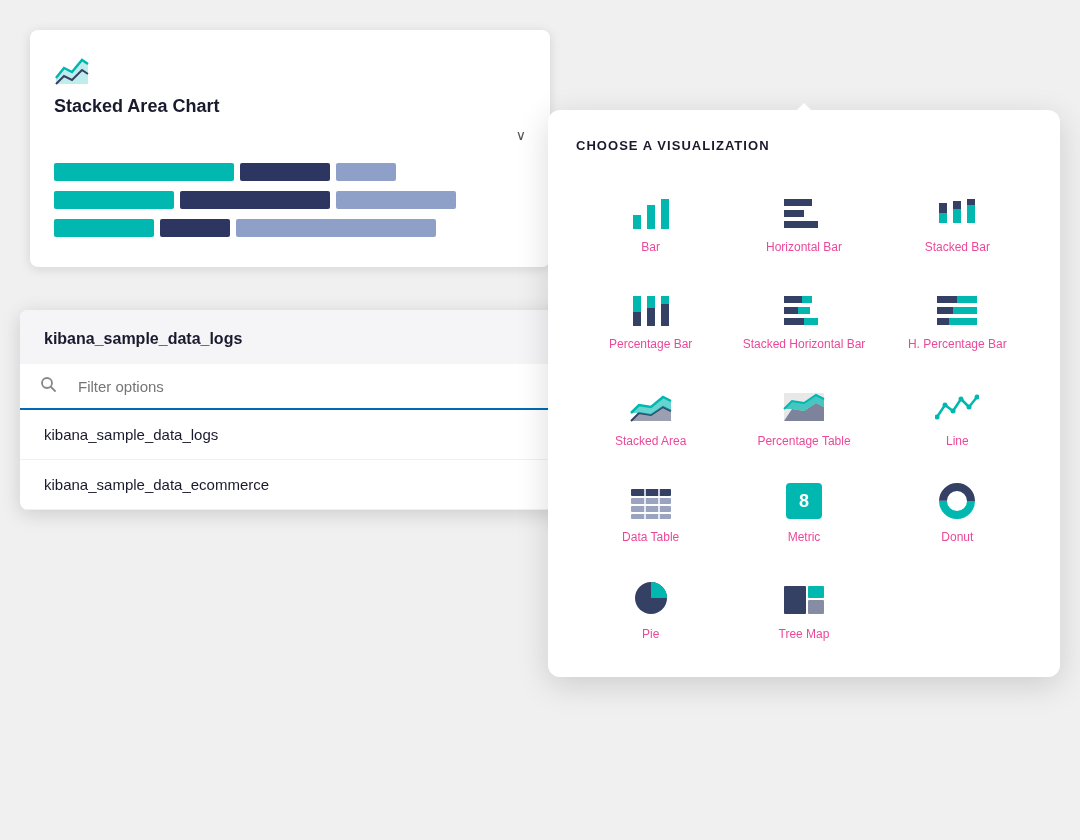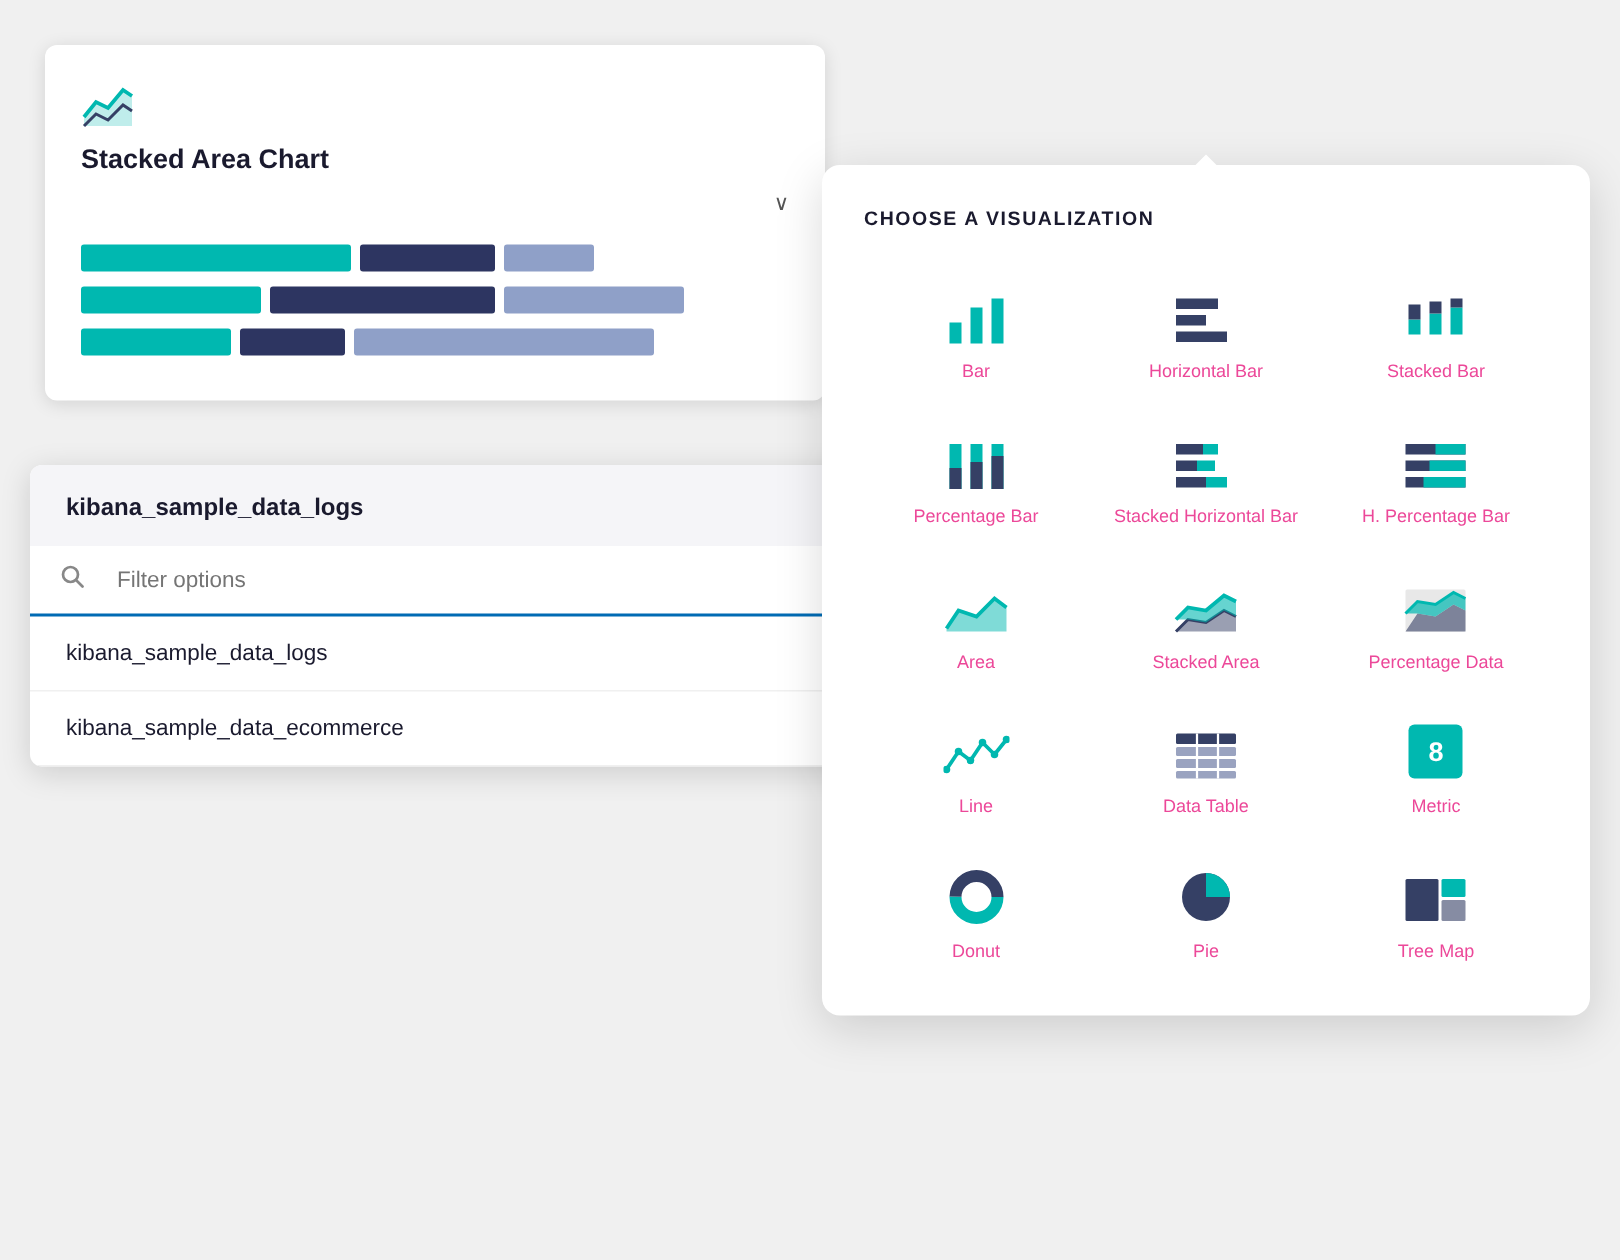--- a/index.html
+++ b/index.html
@@ -318,29 +318,20 @@
           <rect x="22" y="4" width="20" height="7" fill="#00b8b0"></rect>
           <rect x="2" y="15" width="40" height="7" fill="#354065"></rect>
           <rect x="18" y="15" width="24" height="7" fill="#00b8b0"></rect>
           <rect x="2" y="26" width="40" height="7" fill="#354065"></rect>
           <rect x="14" y="26" width="28" height="7" fill="#00b8b0"></rect>
         </svg>
       </div>
       <span class="viz-item-label">H. Percentage Bar</span>
     </div>
 
-    <div class="viz-item">
-      <div class="viz-icon">
-        <svg width="44" height="36" viewBox="0 0 44 36">
-          <polygon points="2,30 10,18 22,22 34,10 42,16 42,32 2,32" fill="#00b8b0" opacity="0.5"></polygon>
-          <polyline points="2,30 10,18 22,22 34,10 42,16" stroke="#00b8b0" stroke-width="2.5" fill="none"></polyline>
-        </svg>
-      </div>
-      <span class="viz-item-label">Area</span>
-    </div>
 
     <div class="viz-item">
       <div class="viz-icon">
         <svg width="44" height="36" viewBox="0 0 44 36">
           <polygon points="2,32 10,24 22,26 34,18 42,22 42,32" fill="#354065" opacity="0.5"></polygon>
           <polyline points="2,32 10,24 22,26 34,18 42,22" stroke="#354065" stroke-width="2" fill="none"></polyline>
           <polygon points="2,24 10,16 22,18 34,8 42,12 42,22 34,18 22,26 10,24" fill="#00b8b0" opacity="0.6"></polygon>
           <polyline points="2,24 10,16 22,18 34,8 42,12" stroke="#00b8b0" stroke-width="2.5" fill="none"></polyline>
         </svg>
       </div>
@@ -349,21 +340,21 @@
 
     <div class="viz-item">
       <div class="viz-icon">
         <svg width="44" height="36" viewBox="0 0 44 36">
           <rect x="2" y="4" width="40" height="28" fill="#e8e8e8" rx="1"></rect>
           <polygon points="2,32 10,20 22,22 34,14 42,18 42,32" fill="#354065" opacity="0.6"></polygon>
           <polygon points="2,20 10,12 22,14 34,6 42,10 42,18 34,14 22,22 10,20" fill="#00b8b0" opacity="0.7"></polygon>
           <polyline points="2,20 10,12 22,14 34,6 42,10" stroke="#00b8b0" stroke-width="2" fill="none"></polyline>
         </svg>
       </div>
-      <span class="viz-item-label">Percentage Data</span>
+      <span class="viz-item-label">Percentage Table</span>
     </div>
 
     <div class="viz-item">
       <div class="viz-icon">
         <svg width="44" height="36" viewBox="0 0 44 36">
           <polyline points="2,28 10,16 18,22 26,10 34,18 42,8" stroke="#00b8b0" stroke-width="2.5" fill="none" stroke-linejoin="round"></polyline>
           <circle cx="2" cy="28" r="2.5" fill="#00b8b0"></circle>
           <circle cx="10" cy="16" r="2.5" fill="#00b8b0"></circle>
           <circle cx="18" cy="22" r="2.5" fill="#00b8b0"></circle>
           <circle cx="26" cy="10" r="2.5" fill="#00b8b0"></circle>

